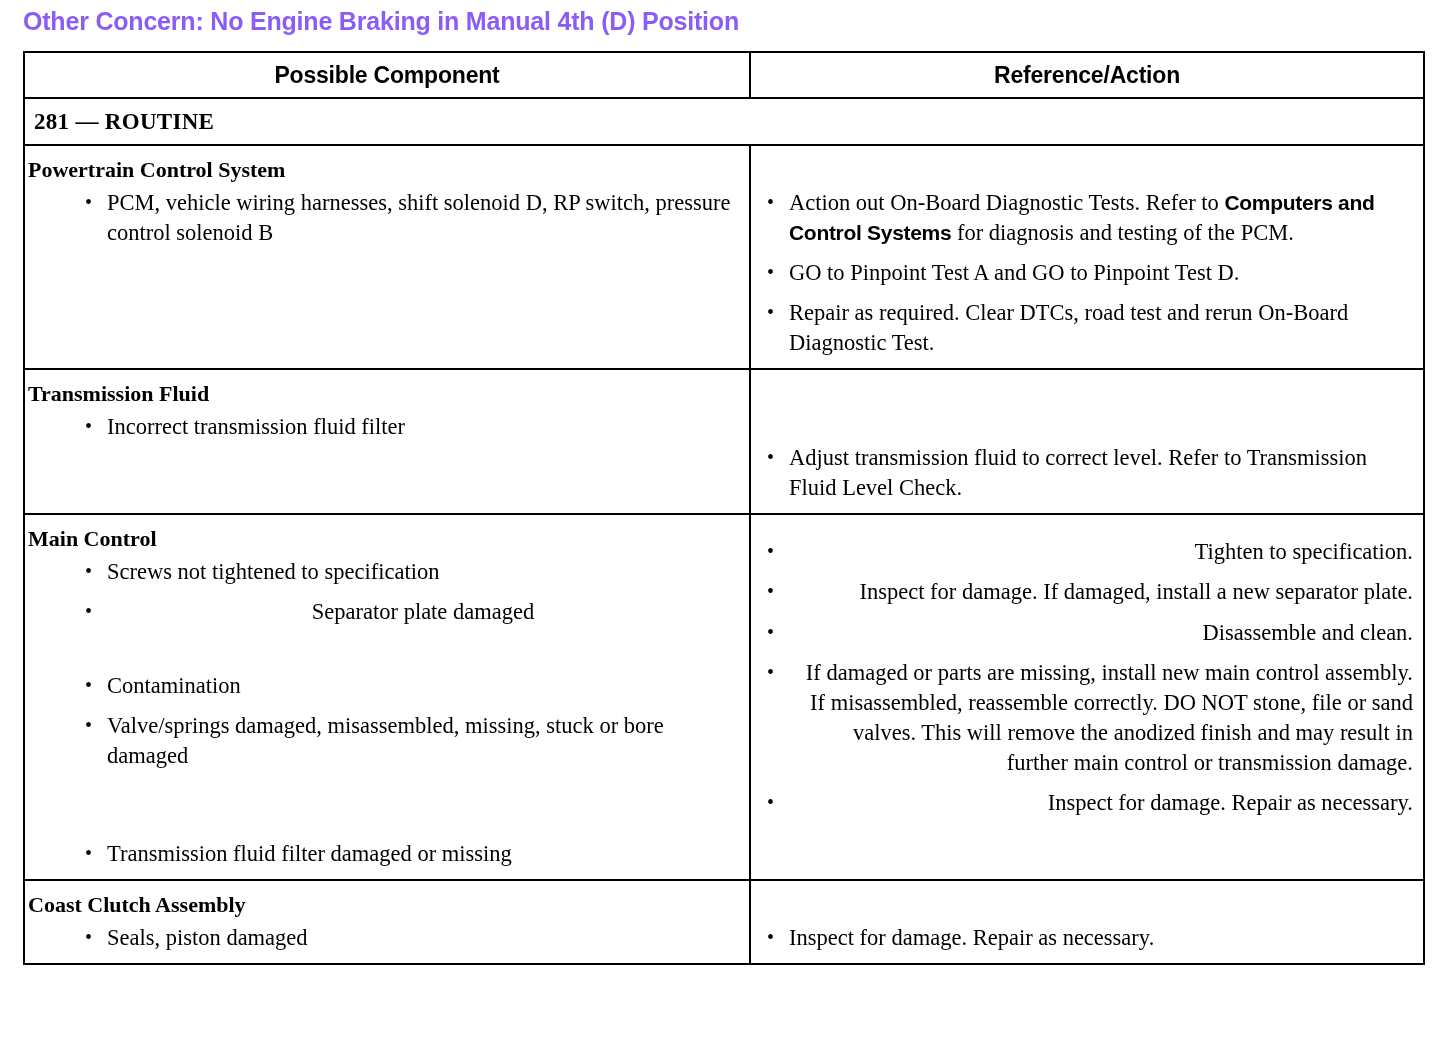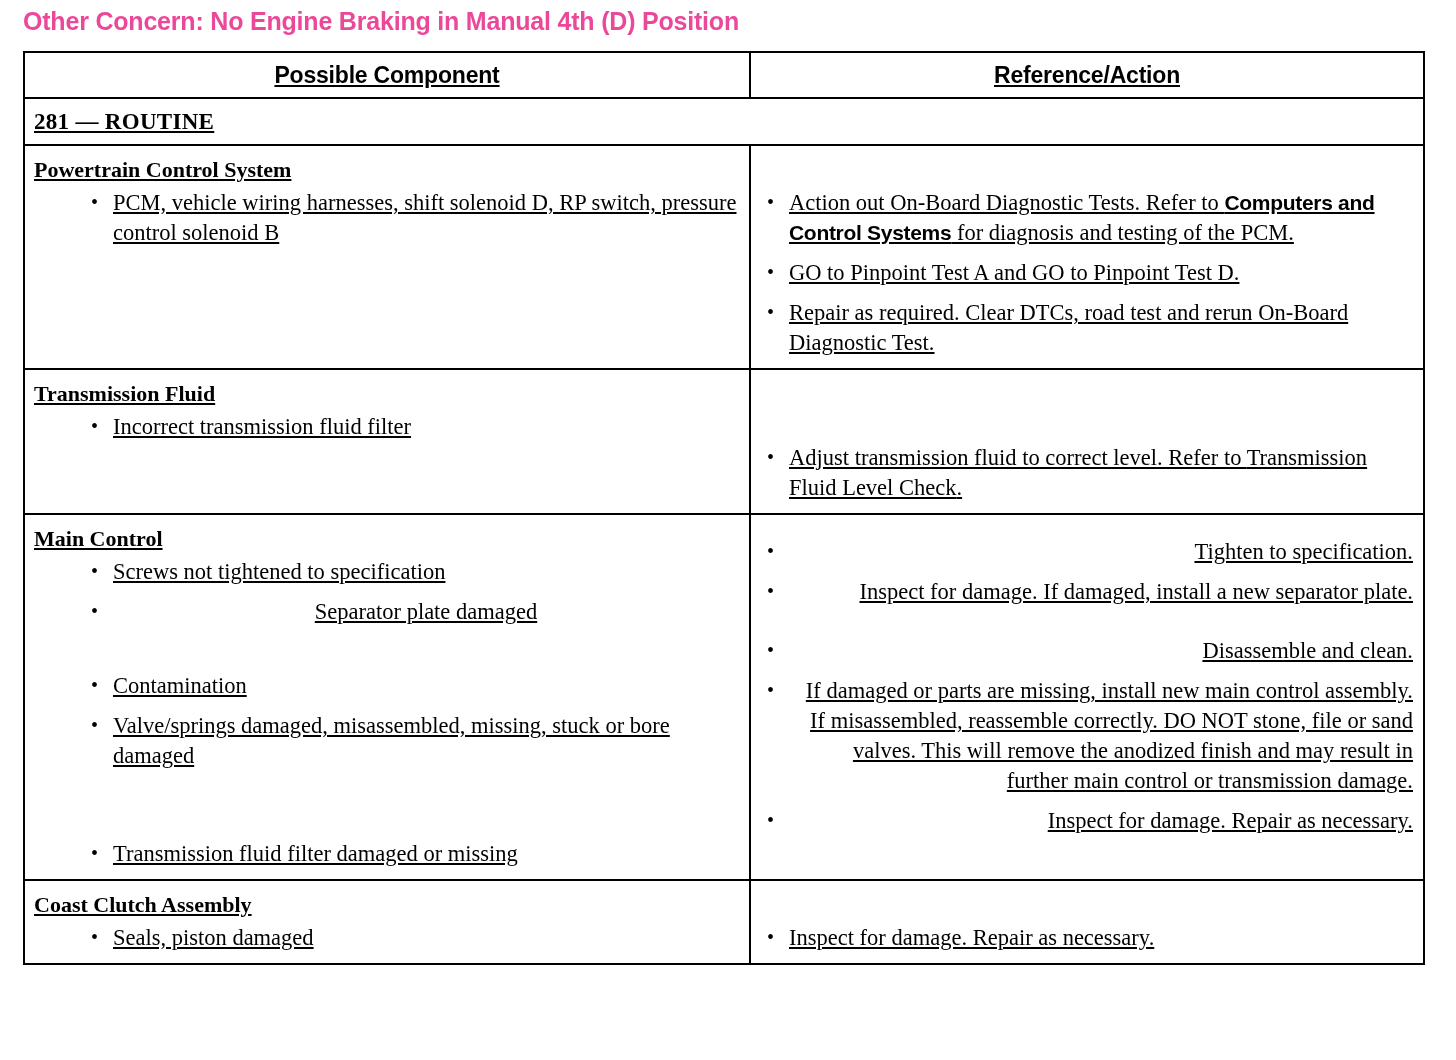--- a/index.html
+++ b/index.html
@@ -26,35 +26,34 @@
   .doc-title {
     position: absolute;
     left: 23px;
     top: 6px;
     font-family: "Liberation Sans", "DejaVu Sans", sans-serif;
     font-weight: bold;
     font-size: 25px;
     line-height: 30px;
     letter-spacing: -0.2px;
     white-space: nowrap;
-    color: #ec4899;
+    color: #8b5cf6;
   }
 
   
   .tbl-wrap {
     position: absolute;
     left: 23px;
     top: 51px;
     width: 1400px;
   }
   table.concern {
     border-collapse: collapse;
     width: 1400px;
     table-layout: fixed;
-    text-decoration: underline;
   }
   table.concern col.c1 { width: 726px; }
   table.concern col.c2 { width: 674px; }
 
   table.concern td {
     border: 2.5px solid #000;
     vertical-align: top;
     padding: 0;
   }
 
@@ -77,21 +76,21 @@
   .band-label {
     font-family: "Liberation Serif", "DejaVu Serif", serif;
     font-weight: bold;
     font-size: 23px;
     padding-left: 9px;
     letter-spacing: 0.3px;
   }
 
   
   .cell {
-    padding: 8px 10px 10px 9px;
+    padding: 8px 10px 10px 3px;
   }
   .cell.right {
     padding-left: 14px;
   }
 
   .comp-head {
     font-family: "Liberation Serif", "DejaVu Serif", serif;
     font-weight: bold;
     font-size: 22px;
     line-height: 28px;
@@ -213,21 +212,21 @@
                 <li class="gap-sm">Contamination</li>
                 <li style="margin-bottom:68px">Valve/springs damaged, misassembled, missing, stuck or bore damaged</li>
                 <li>Transmission fluid filter damaged or missing</li>
               </ul>
             </div>
           </td>
           <td>
             <div class="cell right pad-top-md">
               <ul class="bul">
                 <li class="gap-sm">Tighten to specification.</li>
-                <li style="margin-bottom:29px">Inspect for damage. If damaged, install a new separator plate.</li>
+                <li style="margin-bottom:11px">Inspect for damage. If damaged, install a new separator plate.</li>
                 <li class="gap-sm">Disassemble and clean.</li>
                 <li class="gap-sm">If damaged or parts are missing, install new main control assembly. If misassembled, reassemble correctly. DO NOT stone, file or sand valves. This will remove the anodized finish and may result in further main control or transmission damage.</li>
                 <li>Inspect for damage. Repair as necessary.</li>
               </ul>
             </div>
           </td>
         </tr>
 
         <tr>
           <td>

